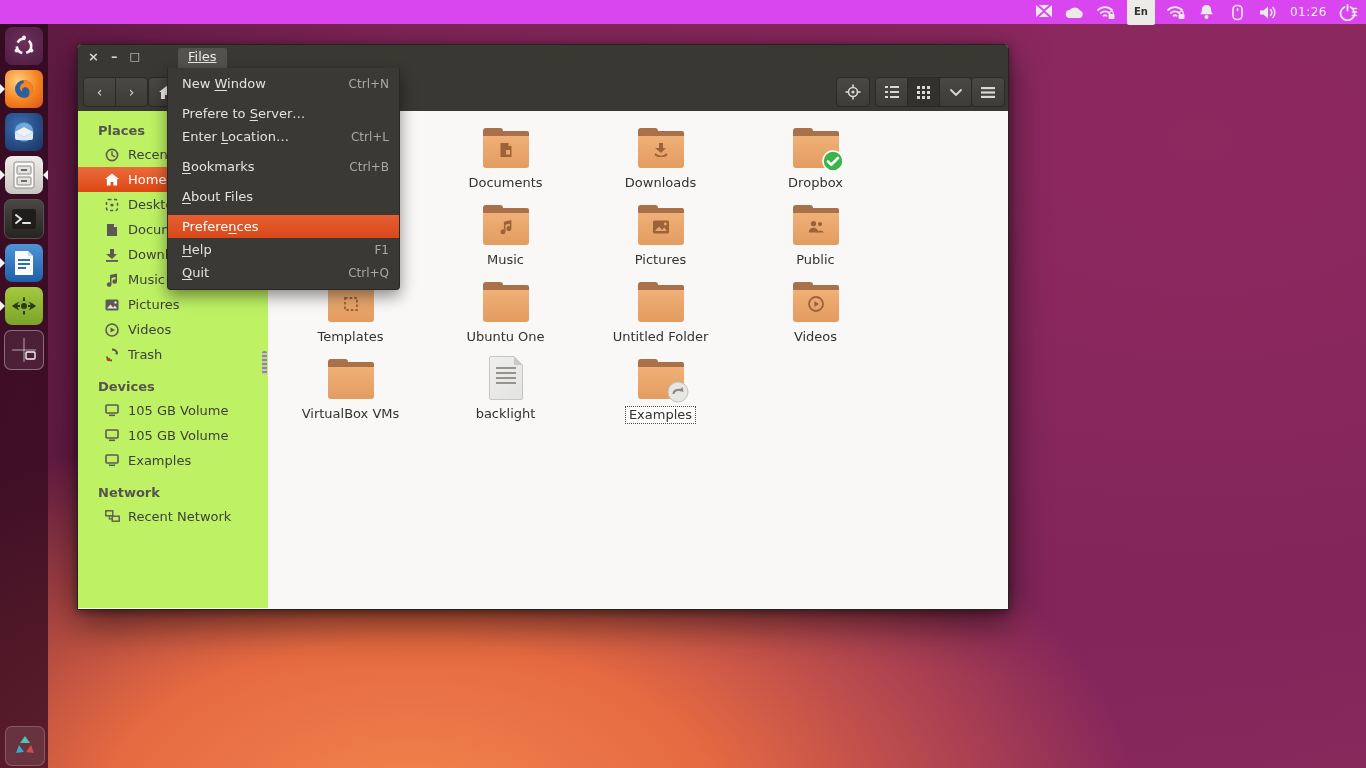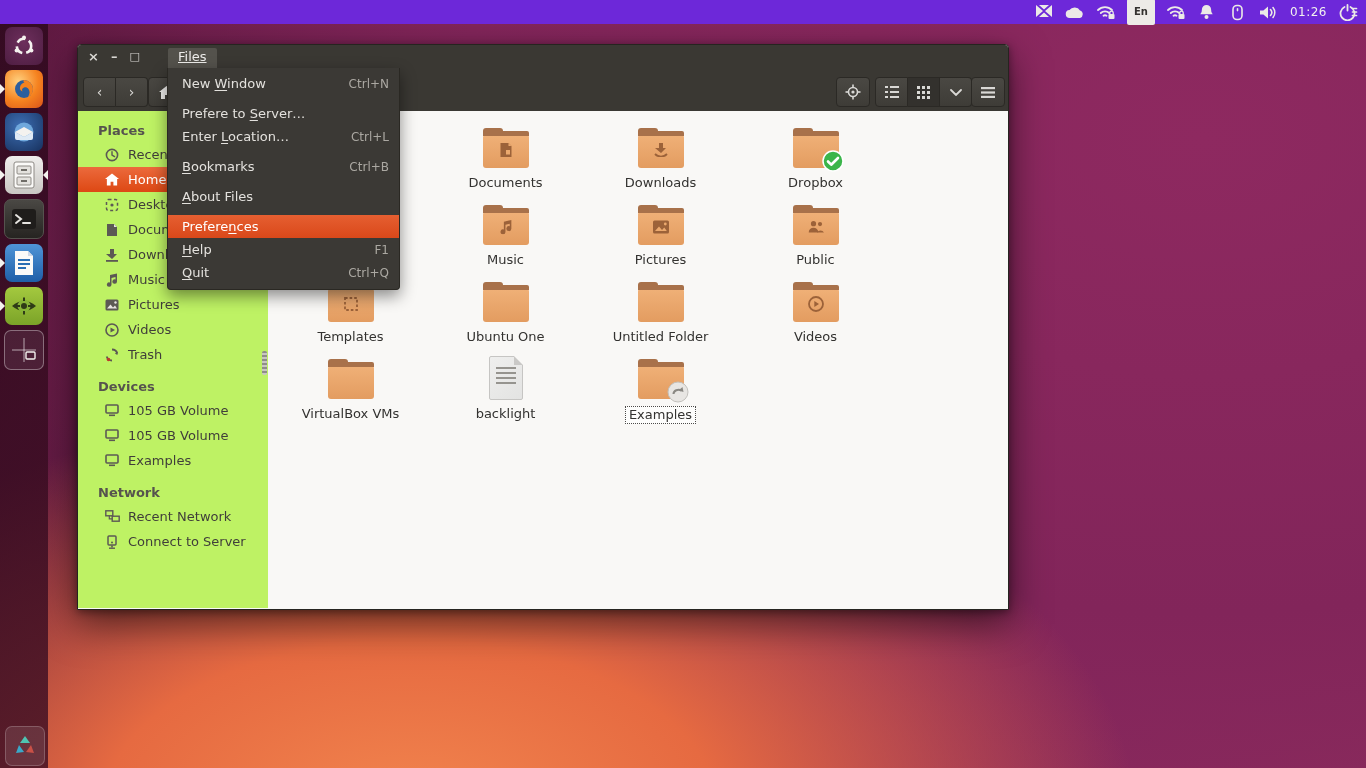--- a/index.html
+++ b/index.html
@@ -6,21 +6,21 @@
   body{
     width:1366px;height:768px;position:relative;overflow:hidden;
     font-family:"DejaVu Sans","Liberation Sans",sans-serif;
     background:
       radial-gradient(1100px 620px at 30% 106%, #f2854e 0%, #e66a41 28%, rgba(198,70,70,0) 66%),
       radial-gradient(1500px 950px at 88% 18%, #8e2960 0%, #82255a 50%, rgba(120,30,80,0) 100%),
       linear-gradient(115deg, #41102c 0%, #6d1d49 35%, #8e2960 70%, #93305f 100%);
     -webkit-font-smoothing:antialiased;
   }
   
-  .top-panel{position:absolute;top:0;left:0;width:1366px;height:24px;background:#6d28d9;
+  .top-panel{position:absolute;top:0;left:0;width:1366px;height:24px;background:#d946ef;
     display:flex;align-items:center;justify-content:flex-end;gap:0;z-index:60;}
   .tray{display:flex;align-items:center;gap:11px;padding-right:8px;color:#eceae7;}
   .tray .ti{display:flex;align-items:center;justify-content:center;height:24px;min-width:20px;}
   .kb-box{background:#edebe7;color:#34322f;font-size:10px;font-weight:bold;border-radius:2px;
     padding:1px 4px;line-height:12px;}
   .clock{font-size:12px;color:#f2f1ef;letter-spacing:.5px;}
   
   .launcher{position:absolute;top:24px;left:0;width:48px;height:744px;z-index:55;
     background:linear-gradient(180deg, rgba(46,9,29,.85), rgba(64,15,36,.82));}
   .ltile{position:relative;width:38px;height:38px;margin:5px auto 0 auto;border-radius:7px;
@@ -41,21 +41,21 @@
   .tile-trash{background:rgba(255,255,255,.10);border:1px solid rgba(255,255,255,.2);position:absolute;bottom:2px;left:5px;margin:0;}
   
   .window{position:absolute;left:77px;top:44px;width:930px;height:564px;z-index:20;
     background:#f9f8f6;border:1px solid #262420;border-radius:4px 4px 0 0;
     box-shadow:0 14px 38px rgba(0,0,0,.55), 0 2px 8px rgba(0,0,0,.4);}
   .win-header{position:absolute;top:0;left:0;right:0;height:66px;background:#3a3833;
     border-bottom:1px solid #27251f;border-radius:3px 3px 0 0;}
   .win-controls{position:absolute;left:10px;top:3px;height:18px;display:flex;gap:12px;
     align-items:center;color:#d9d7d3;font-size:13px;font-weight:bold;}
   .win-controls span{cursor:default;line-height:18px;}
-  .menubar-item{position:absolute;left:90px;top:3px;height:30px;line-height:18px;
+  .menubar-item{position:absolute;left:100px;top:3px;height:30px;line-height:18px;
     padding:0 10px;background:#54524c;border-radius:2px;color:#eeedeb;font-size:13px;text-decoration:underline;}
   .tb-btn{position:absolute;top:32px;height:28px;background:linear-gradient(180deg,#4a4843,#3e3c37);
     border:1px solid #2b2925;border-radius:4px;display:flex;align-items:center;justify-content:center;
     color:#d9d8d5;}
   .tb-group{position:absolute;top:32px;height:28px;display:flex;}
   .tb-seg{width:31px;height:28px;background:linear-gradient(180deg,#4a4843,#3e3c37);
     border:1px solid #2b2925;border-left:none;display:flex;align-items:center;justify-content:center;color:#d9d8d5;}
   .tb-seg:first-child{border-left:1px solid #2b2925;border-radius:4px 0 0 4px;}
   .tb-seg:last-child{border-radius:0 4px 4px 0;}
   .tb-seg.pressed{background:#33312d;}
@@ -459,31 +459,20 @@
     <div class="si">
       <span class="sic">
           <svg width="15" height="13" viewBox="0 0 15 13">
             <rect x="0.8" y="0.8" width="7" height="5" fill="none" stroke="currentColor" stroke-width="1.4"></rect>
             <rect x="7.2" y="6.2" width="7" height="5" fill="none" stroke="currentColor" stroke-width="1.4"></rect>
             <path d="M4.3 5.8 v3 h3" fill="none" stroke="currentColor" stroke-width="1.2"></path>
           </svg>
         </span>
       <span class="sil">Recent Network</span>
     </div>
-    <div class="si">
-      <span class="sic">
-          <svg width="12" height="14" viewBox="0 0 12 14">
-            <rect x="2" y="1" width="8" height="9" rx="1" fill="none" stroke="currentColor" stroke-width="1.5"></rect>
-            <circle cx="6" cy="7.5" r="1" fill="currentColor"></circle>
-            <rect x="5.2" y="10.5" width="1.6" height="2" fill="currentColor"></rect>
-            <rect x="3" y="12.5" width="6" height="1.4" fill="currentColor"></rect>
-          </svg>
-        </span>
-      <span class="sil">Connect to Server</span>
-    </div>
   </div>
   <div class="sb-thumb"></div>
 
   <div class="content">
     <div class="fgrid">
 
       <div class="cell" style="grid-area:1/2">
         <div class="ficon">
             <div class="folder"></div>
           <svg class="emblem" width="13" height="16" viewBox="0 0 13 16">

